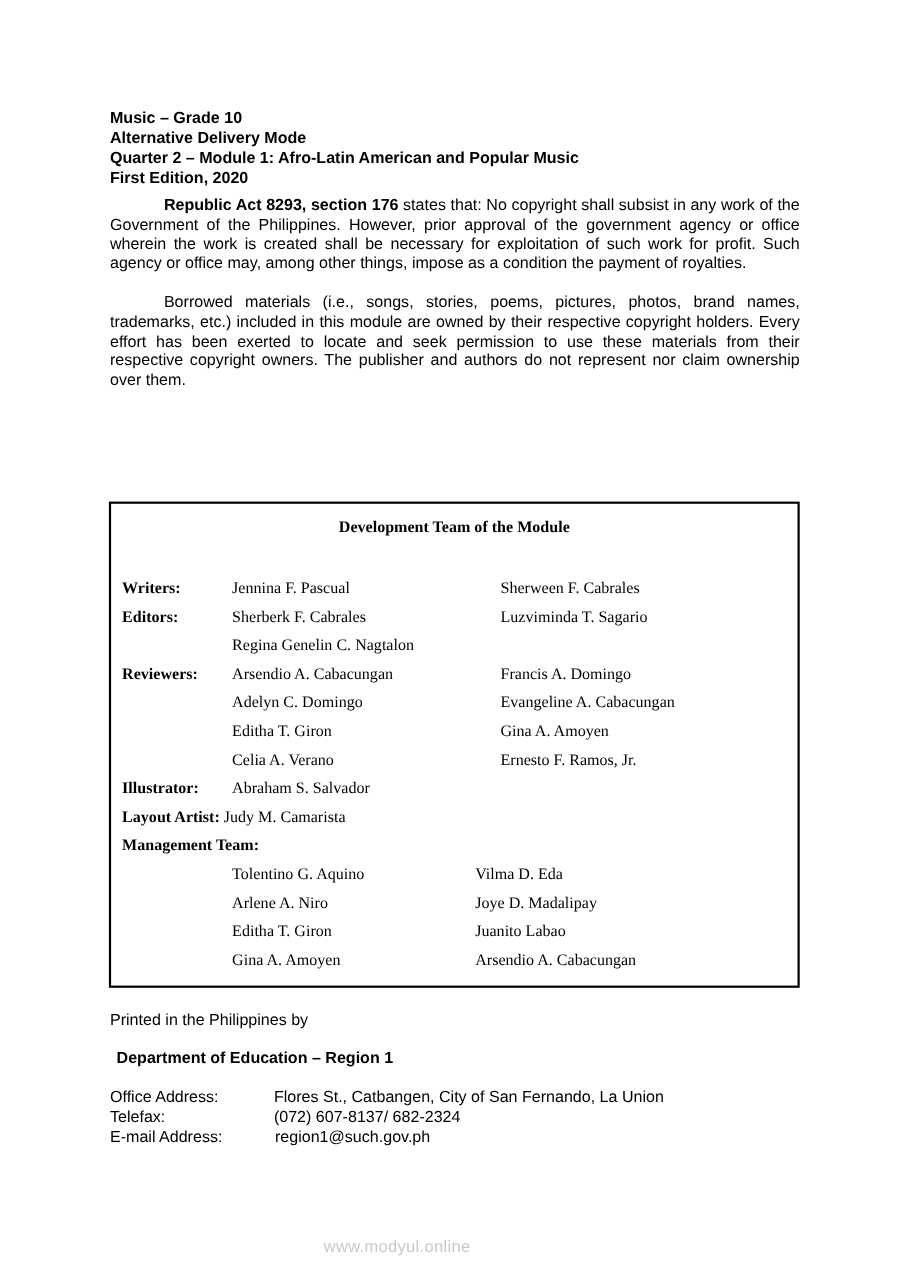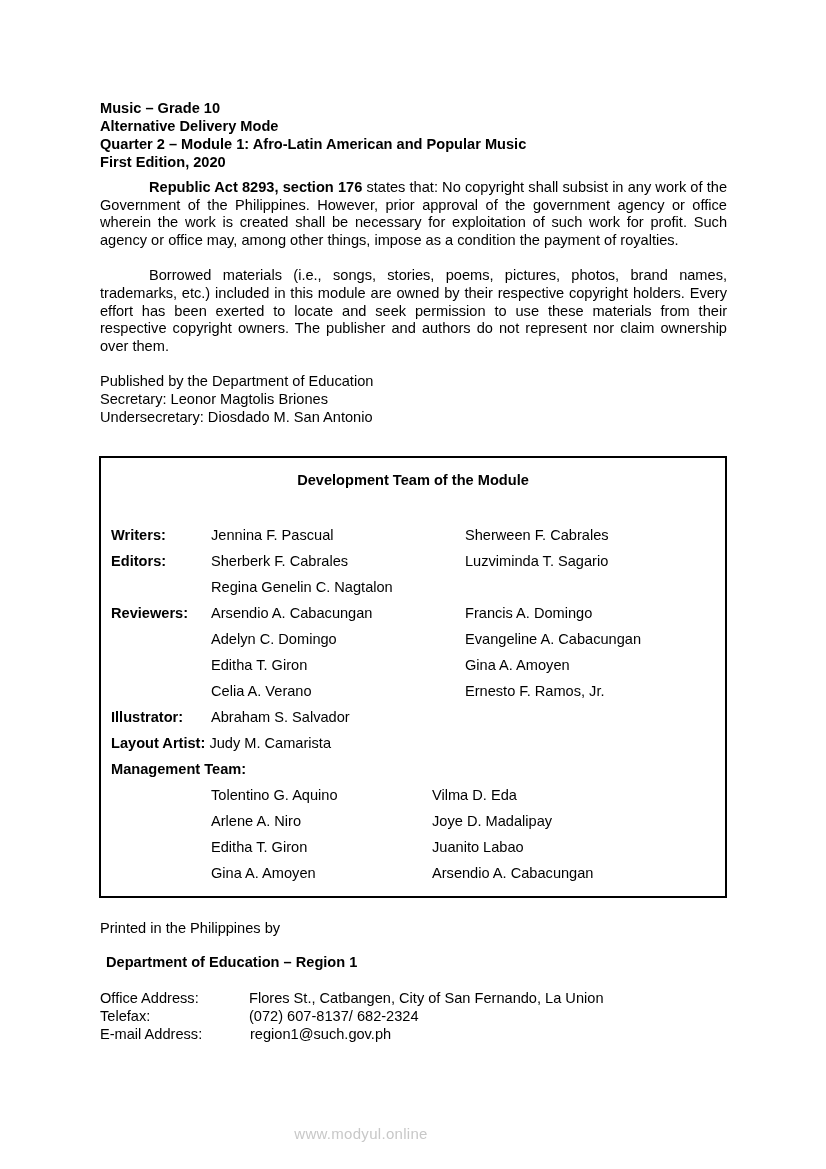--- a/index.html
+++ b/index.html
@@ -41,20 +41,21 @@
       line-height: 17.6px;
     }
     .team-box {
       position: absolute;
       left: -1px;
       top: 357px;
       width: 624px;
       height: 438px;
       border: 2px solid #000;
       box-sizing: content-box;
+      font-family: Liberation Serif, serif;
     }
     .team-title {
       position: absolute;
       top: 14px;
       left: 0;
       right: 0;
       text-align: center;
       font-weight: bold;
     }
     .team-row {
@@ -63,21 +64,21 @@
       height: 18px;
       line-height: 18px;
       white-space: nowrap;
     }
     .role {
       position: absolute;
       left: 0;
       font-weight: bold;
     }
     .c1 { position: absolute; left: 100px; }
-    .c2 { position: absolute; left: 354px; }
+    .c2 { position: absolute; left: 344px; }
     .m2 { position: absolute; left: 321px; }
     .layout-inline { font-weight: normal; margin-top: 43px; }
     .printed {
       position: absolute;
       top: 820px;
       left: 0;
       line-height: 18px;
       text-align: right;
     }
     .region {
@@ -114,25 +115,20 @@
     <div>Music – Grade 10</div>
     <div>Alternative Delivery Mode</div>
     <div>Quarter 2 – Module 1: Afro-Latin American and Popular Music</div>
     <div>First Edition, 2020</div>
   </div>
 
   <p class="para p1"><span class="indent"></span><b>Republic Act 8293, section 176</b><span> states that: No copyright shall subsist in any work of the Government of the Philippines. However, prior approval of the government agency or office wherein the work is created shall be necessary for exploitation of such work for profit. Such agency or office may, among other things, impose as a condition the payment of royalties.</span></p>
 
   <p class="para p2"><span class="indent"></span><span>Borrowed materials (i.e., songs, stories, poems, pictures, photos, brand names, trademarks, etc.) included in this module are owned by their respective copyright holders. Every effort has been exerted to locate and seek permission to use these materials from their respective copyright owners. The publisher and authors do not represent nor claim ownership over them.</span></p>
 
-  <div class="pub">
-    <div>Published by the Department of Education</div>
-    <div>Secretary: Leonor Magtolis Briones</div>
-    <div>Undersecretary: Diosdado M. San Antonio</div>
-  </div>
 
   <div class="team-box">
     <div class="team-title">Development Team of the Module</div>
 
     <div class="team-row" style="top:68px">
       <span class="role">Writers:</span>
       <span class="c1">Jennina F. Pascual</span>
       <span class="c2">Sherween F. Cabrales</span>
     </div>
 

